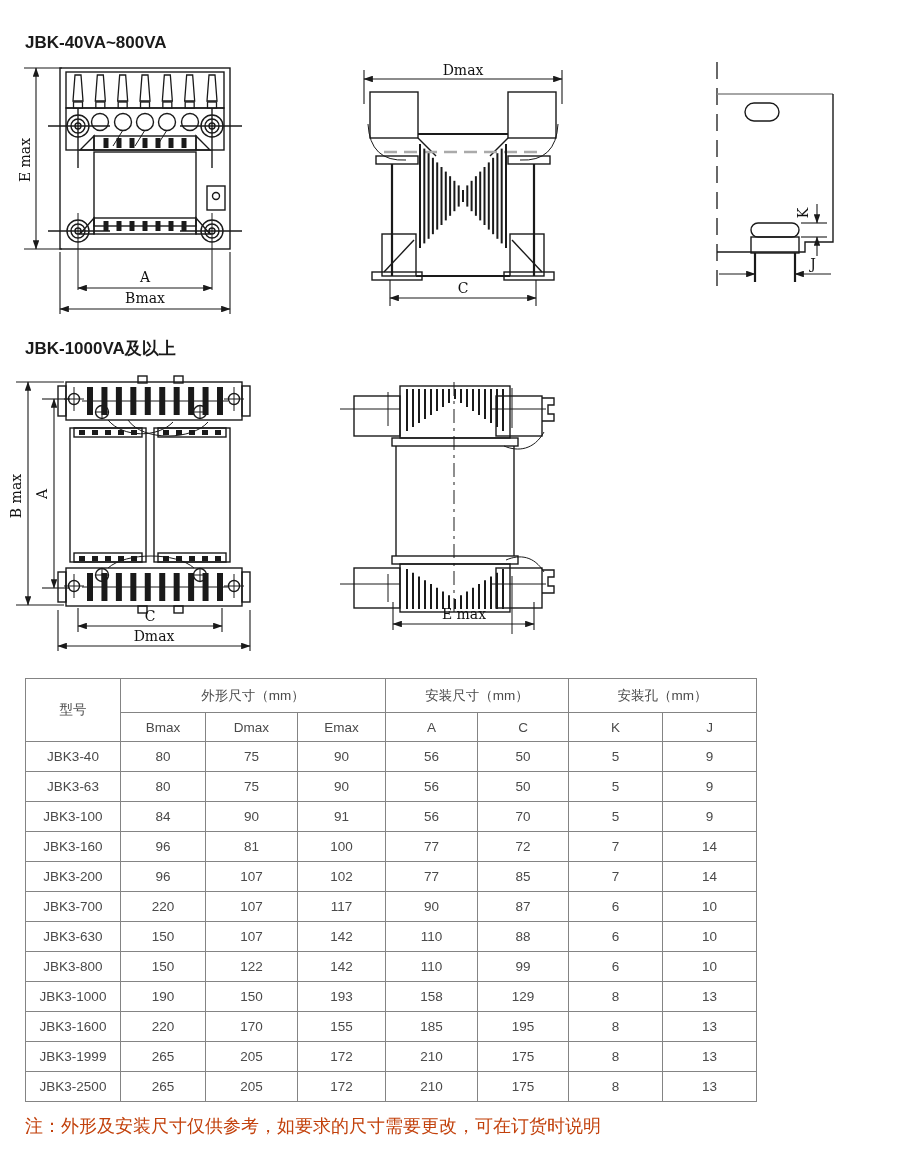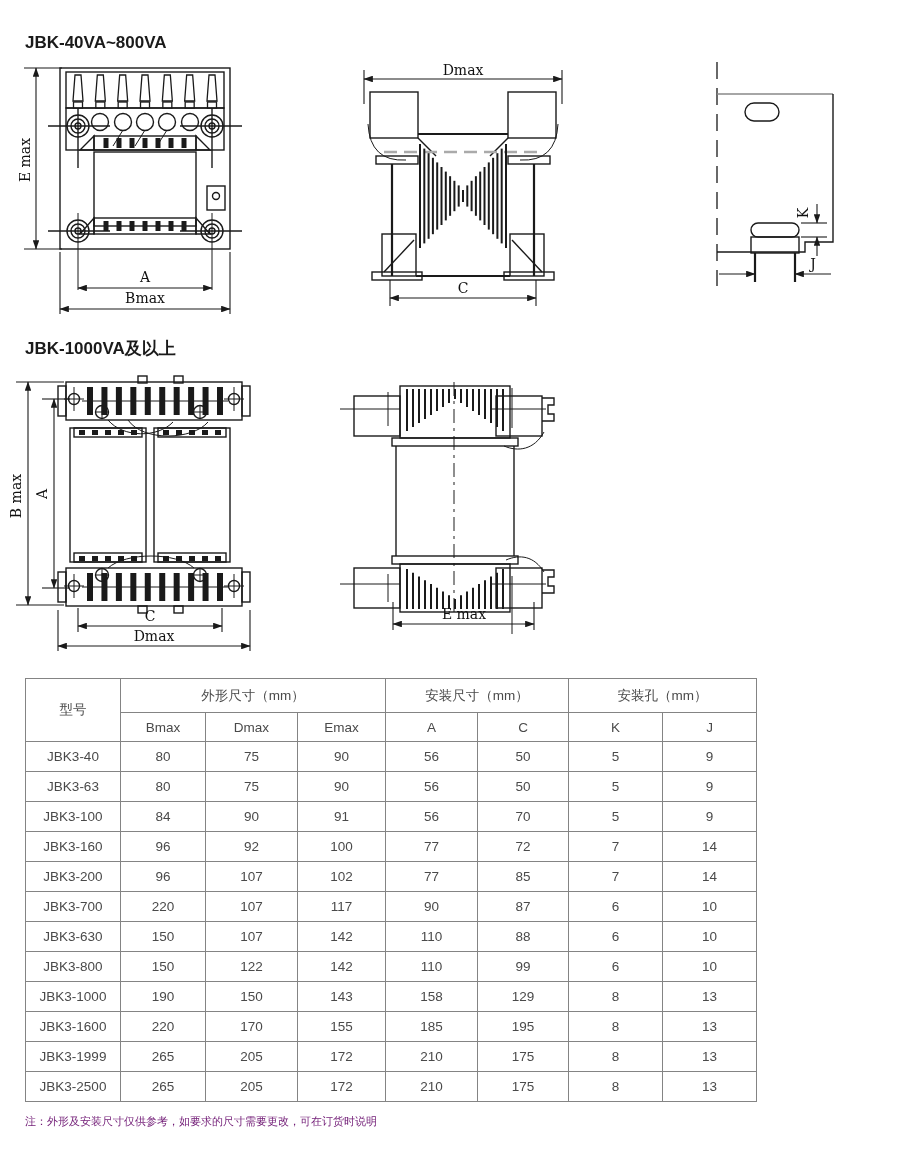--- a/index.html
+++ b/index.html
@@ -13,21 +13,21 @@
   #d4{left:8px;top:374px;} #d5{left:338px;top:376px;}
   .ln{fill:none;stroke:#1a1a1a;stroke-width:1.4;}
   .lnt{fill:none;stroke:#1a1a1a;stroke-width:1;}
   .lnk{fill:none;stroke:#1a1a1a;stroke-width:2.2;}
   .dim{fill:none;stroke:#1a1a1a;stroke-width:1.1;}
   .dtx{font-family:"DejaVu Serif",serif;font-size:14px;fill:#111;text-anchor:middle;}
   .spec{position:absolute;left:25px;top:678px;border-collapse:collapse;table-layout:fixed;width:731px;
         color:#4a4a4a;}
   .spec th,.spec td{border:1px solid #848484;font-weight:normal;font-size:13.5px;text-align:center;padding:0;}
   .spec tr.h1{height:34px;} .spec tr.h2{height:29px;} .spec tbody tr{height:30px;}
-  .note{position:absolute;left:25px;top:1114px;font-size:11px;color:#701a75;}
+  .note{position:absolute;left:25px;top:1114px;font-size:18px;color:#c2410c;}
 </style>
 </head>
 <body>
 
 <div class="page">
 
   <svg width="0" height="0" style="position:absolute">
     <defs>
       <marker id="ah" viewBox="0 0 10 7" markerWidth="9.5" markerHeight="6.6" refX="9.4" refY="3.5" orient="auto-start-reverse" markerUnits="userSpaceOnUse">
         <path d="M0,0 L10,3.5 L0,7 z" fill="#1a1a1a"></path>
@@ -439,21 +439,21 @@
           <td>90</td>
           <td>91</td>
           <td>56</td>
           <td>70</td>
           <td>5</td>
           <td>9</td>
         </tr>
         <tr>
           <td>JBK3-160</td>
           <td>96</td>
-          <td>92</td>
+          <td>81</td>
           <td>100</td>
           <td>77</td>
           <td>72</td>
           <td>7</td>
           <td>14</td>
         </tr>
         <tr>
           <td>JBK3-200</td>
           <td>96</td>
           <td>107</td>
@@ -490,21 +490,21 @@
           <td>142</td>
           <td>110</td>
           <td>99</td>
           <td>6</td>
           <td>10</td>
         </tr>
         <tr>
           <td>JBK3-1000</td>
           <td>190</td>
           <td>150</td>
-          <td>143</td>
+          <td>193</td>
           <td>158</td>
           <td>129</td>
           <td>8</td>
           <td>13</td>
         </tr>
         <tr>
           <td>JBK3-1600</td>
           <td>220</td>
           <td>170</td>
           <td>155</td>

